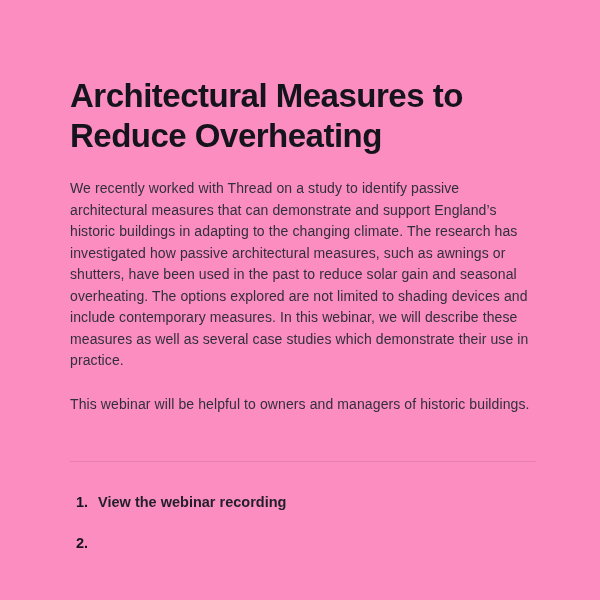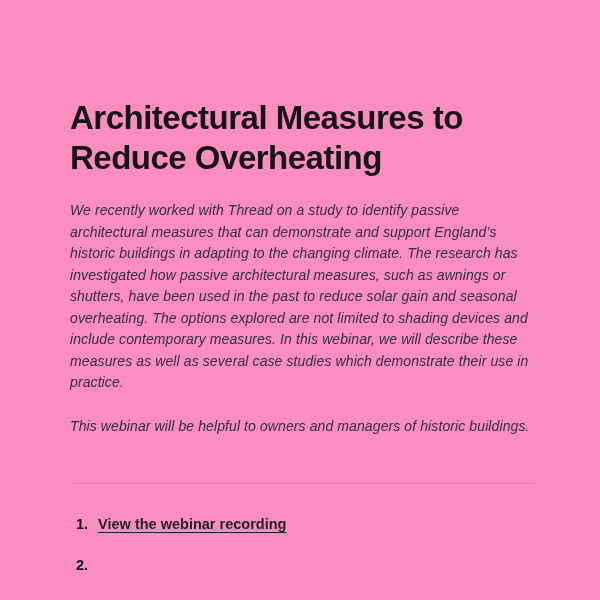--- a/index.html
+++ b/index.html
@@ -12,38 +12,37 @@
     overflow: hidden;
     background: var(--background, #fc8dc0);
     font-family: "Liberation Sans", "DejaVu Sans", sans-serif;
     color: var(--body_text, #312f3c);
     -webkit-font-smoothing: antialiased;
   }
   .content {
     box-sizing: border-box;
     width: 466px;
     margin: 0 auto 0 70px;
-    padding-top: 98px;
+    padding-top: 76px;
   }
   h1.page-title {
     margin: 0 0 22px 0;
     max-width: 430px;
     font-size: 33px;
     line-height: 40px;
     font-weight: 700;
     letter-spacing: -0.5px;
     color: var(--heading_text, #15141c);
   }
   p.body-paragraph {
     margin: 0 0 22px 0;
     font-size: 14px;
     line-height: 21.5px;
     letter-spacing: 0.1px;
     color: var(--body_text, #312f3c);
-    font-style: italic;
   }
   p.body-paragraph:last-of-type {
     margin-bottom: 0;
   }
   hr.divider {
     border: none;
     border-top: 1px solid var(--divider, rgba(0,0,0,0.09));
     margin: 46px 0 0 0;
     width: 466px;
   }
@@ -60,21 +59,20 @@
     line-height: 14.5px;
     font-weight: 700;
     color: var(--heading_text, #15141c);
   }
   .resource-number {
     margin-right: 10px;
     min-width: 12px;
   }
   .resource-link {
     color: var(--link_text, #211f2a);
-    text-decoration: underline;
     text-underline-offset: 3px;
     text-decoration-thickness: 1px;
     cursor: pointer;
   }
 </style>
 </head>
 <body>
 
 <main class="content">
 

